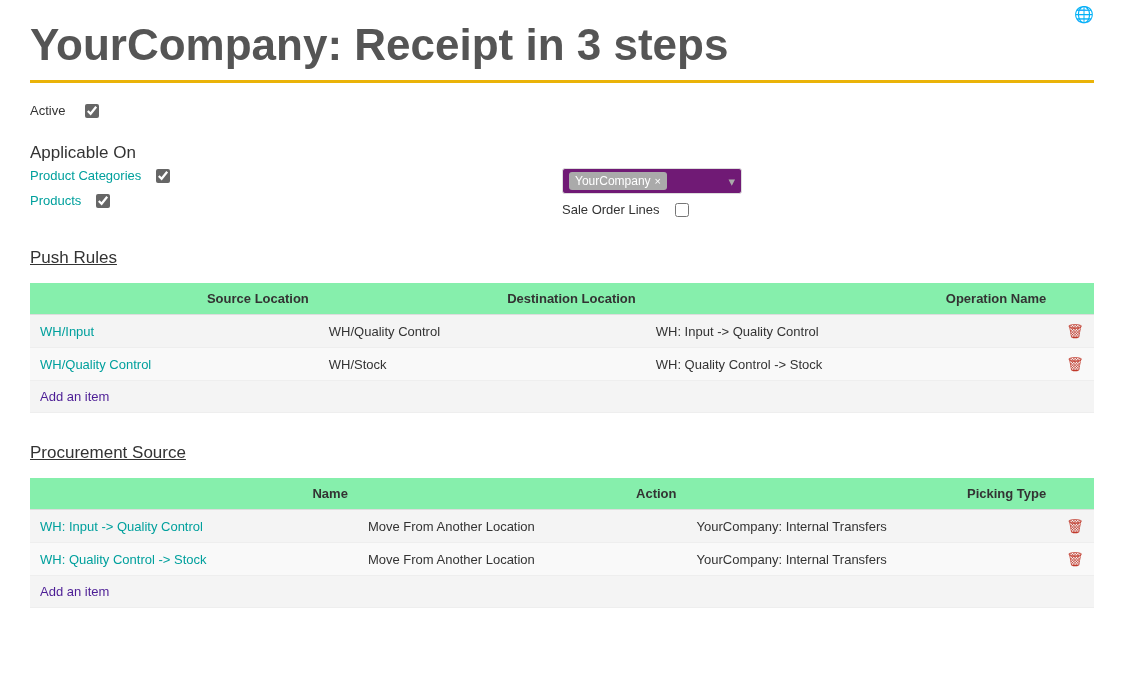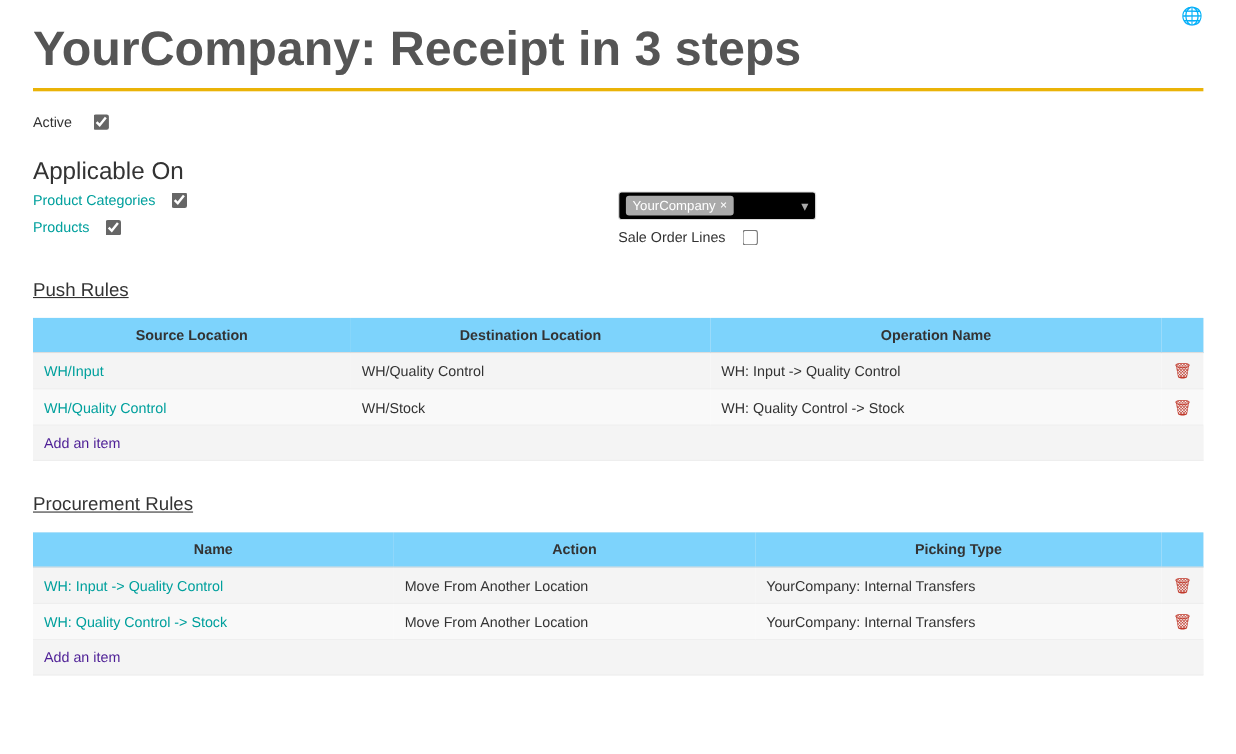--- a/index.html
+++ b/index.html
@@ -2,39 +2,39 @@
 <html><head>
   <meta charset="utf-8">
   <style>
     * { box-sizing: border-box; margin: 0; padding: 0; }
     body { font-family: Arial, sans-serif; font-size: 13px; color: #333; background: #fff; padding: 20px 30px; }
 
     .page-title { font-size: 22px; font-weight: 300; color: #555; border-bottom: 3px solid #eab308; padding-bottom: 10px; margin-bottom: 20px; display: flex; align-items: center; gap: 10px; }
 
     .active-row { display: flex; align-items: center; gap: 20px; margin-bottom: 25px; }
 
-    .section-title { font-size: 22px; font-weight: 400; color: #333; margin-bottom: 5px; }
+    .section-title { font-size: 17px; font-weight: 400; color: #333; margin-bottom: 5px; }
     .section-subtitle { font-size: 12px; color: #aaa; margin-bottom: 20px; }
 
     .applicable-grid { display: flex; gap: 0; margin-bottom: 30px; }
     .applicable-col { flex: 1; }
     .applicable-row { display: flex; align-items: center; gap: 15px; margin-bottom: 10px; }
     .applicable-link { color: #00a09d; text-decoration: none; font-size: 13px; cursor: pointer; }
 
     .warehouse-tag { display: inline-flex; align-items: center; background: #aaa; color: #fff; border-radius: 3px; padding: 2px 6px; font-size: 12px; gap: 4px; }
     .warehouse-tag .remove { cursor: pointer; font-size: 11px; }
-    .warehouse-dropdown { display: flex; align-items: center; border: 1px solid #ddd; border-radius: 3px; padding: 3px 6px; min-width: 180px; background: #000000; gap: 5px; }
+    .warehouse-dropdown { display: flex; align-items: center; border: 1px solid #ddd; border-radius: 3px; padding: 3px 6px; min-width: 180px; background: #701a75; gap: 5px; }
     .warehouse-dropdown .arrow { color: #aaa; margin-left: auto; }
 
     input[type="checkbox"] { width: 14px; height: 14px; cursor: pointer; accent-color: #666; }
 
     .subsection-title { font-size: 17px; font-weight: 400; margin-bottom: 15px; margin-top: 10px; text-decoration: underline; }
 
     .push-rules-table, .proc-rules-table { width: 100%; border-collapse: collapse; margin-bottom: 5px; }
-    .push-rules-table th, .proc-rules-table th { text-align: center; font-weight: 700; font-size: 13px; padding: 8px 10px; background: #7dd3fc; border-bottom: 1px solid #ddd; }
+    .push-rules-table th, .proc-rules-table th { text-align: right; font-weight: 700; font-size: 13px; padding: 8px 10px; background: #86efac; border-bottom: 1px solid #ddd; }
     .push-rules-table td, .proc-rules-table td { padding: 8px 10px; border-bottom: 1px solid #eee; font-size: 13px; }
     .push-rules-table tr:nth-child(even), .proc-rules-table tr:nth-child(even) { background: #f9f9f9; }
     .push-rules-table tr:nth-child(odd), .proc-rules-table tr:nth-child(odd) { background: #f4f4f4; }
 
     .link-cell { color: #00a09d; cursor: pointer; }
 
     .trash-icon { color: #c0392b; cursor: pointer; font-size: 14px; }
     .add-item-row td { background: #f4f4f4; color: #4c1d95; cursor: pointer; font-size: 13px; }
 
     .section-block { margin-bottom: 30px; }
@@ -120,21 +120,21 @@
       </tbody>
     <tfoot>
       <tr class="add-item-row">
         <td colspan="4">Add an item</td>
       </tr>
     </tfoot>
   </table>
 </div>
 
 <div class="section-block">
-  <div class="subsection-title">Procurement Rules</div>
+  <div class="subsection-title">Procurement Source</div>
   <table class="proc-rules-table">
     <thead>
       <tr>
         <th>Name</th>
         <th>Action</th>
         <th>Picking Type</th>
         <th style="width:30px;"></th>
       </tr>
     </thead>
     <tbody id="proc-rules-body">

